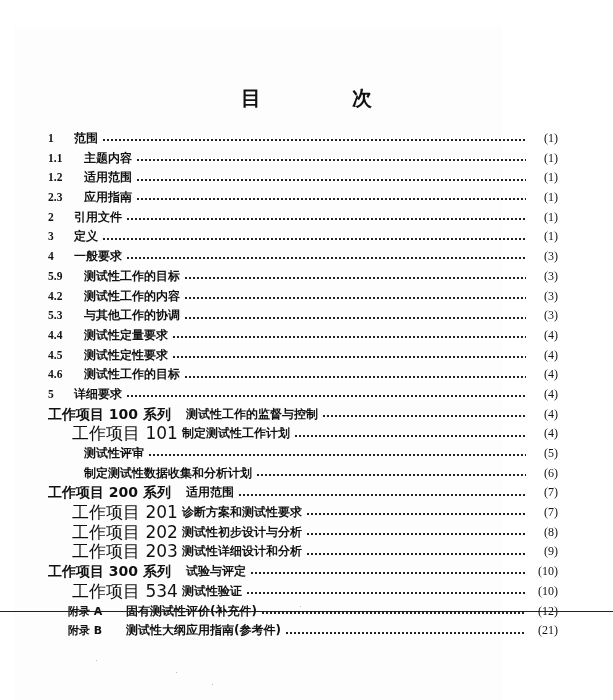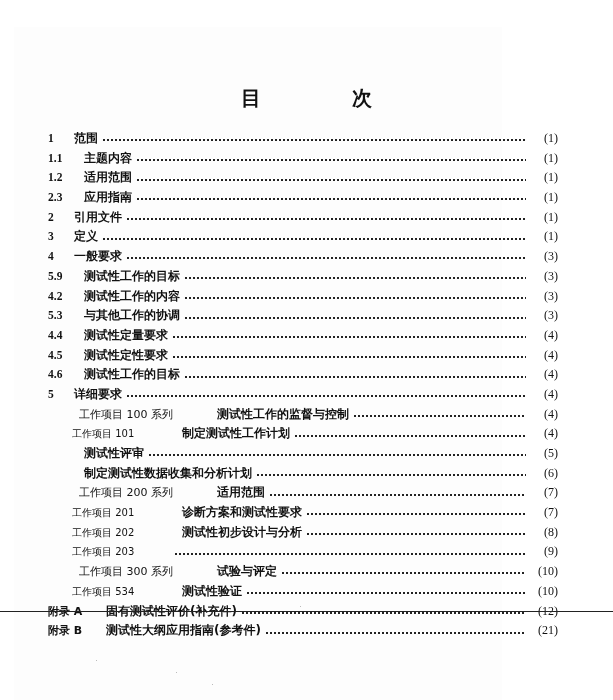--- a/index.html
+++ b/index.html
@@ -24,24 +24,24 @@
   .num { display:inline-block; font-family:"Liberation Serif", serif; font-weight:bold; }
   .lbl { font-weight:bold; font-family:"DejaVu Sans", "Liberation Sans", sans-serif; font-size:12px;margin-left:12px; }
   .dots {
     flex:1; margin:0 4px; height:2px; align-self:center; margin-top:3px;
     background-image:radial-gradient(circle, #222 0.8px, transparent 1px);
     background-size:4px 2px; background-repeat:repeat-x;
   }
   .pg { font-family:"Liberation Serif", serif; font-size:12px; width:28px; text-align:right; }
   .lvl0 .num { width:14px; }
   .lvl1 .num { width:24px; }
-  .wi-series .num { width:126px; font-weight:normal; font-family:"DejaVu Sans","Liberation Sans",sans-serif; font-size:11px;margin-left:31px; }
+  .wi-series .num { width:126px; font-weight:bold; font-family:"DejaVu Sans","Liberation Sans",sans-serif; font-size:14px; }
   .wi-item { padding-left:24px; }
-  .wi-item .num { width:98px; font-weight:normal; font-family:"DejaVu Sans","Liberation Sans",sans-serif; font-size:10px; }
-  .appx .num { width:46px; font-family:"DejaVu Sans","Liberation Sans",sans-serif; font-size:11px; }
+  .wi-item .num { width:98px; font-weight:normal; font-family:"DejaVu Sans","Liberation Sans",sans-serif; font-size:17px; }
+  .appx .num { width:46px; font-family:"DejaVu Sans","Liberation Sans",sans-serif; font-size:11px;margin-left:20px; }
   .hline {
     position:absolute; left:0; top:611px; width:613px; height:1px; background:#222;
   }
   .speck { position:absolute; width:1px; height:1px; background:#bbb; }
 </style>
 </head>
 <body>
 
 <div class="page"></div>
 
@@ -167,20 +167,21 @@
       <span class="pg">(7)</span>
     </div>
   <div class="row wi-item">
       <span class="num">工作项目 202</span>
       <span class="lbl">测试性初步设计与分析</span>
       <span class="dots"></span>
       <span class="pg">(8)</span>
     </div>
   <div class="row wi-item">
       <span class="num">工作项目 203</span>
+      <span class="lbl">测试性详细设计和分析</span>
       <span class="dots"></span>
       <span class="pg">(9)</span>
     </div>
   <div class="row wi-series">
       <span class="num">工作项目 300 系列</span>
       <span class="lbl">试验与评定</span>
       <span class="dots"></span>
       <span class="pg">(10)</span>
     </div>
   <div class="row wi-item">

